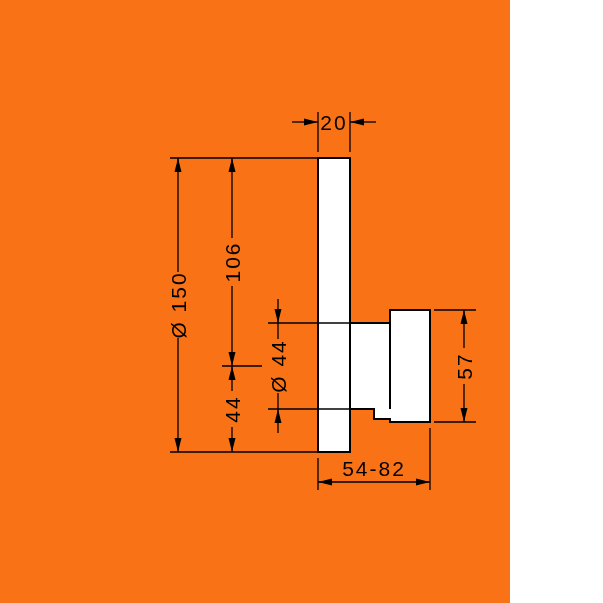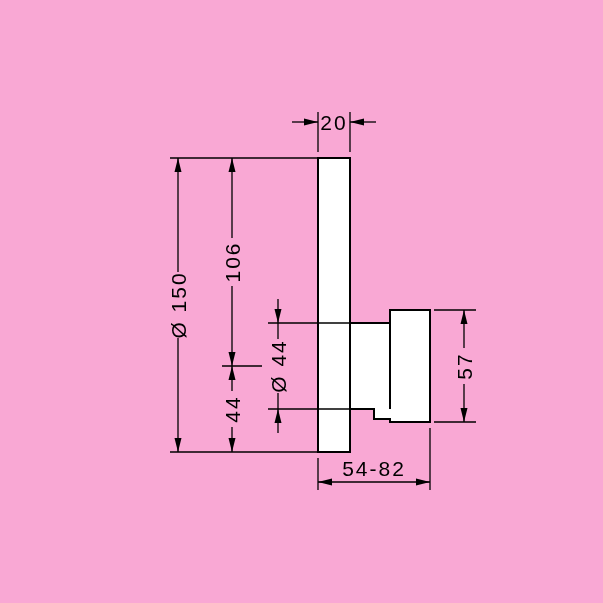--- a/index.html
+++ b/index.html
@@ -5,23 +5,23 @@
   html, body {
     margin: 0;
     padding: 0;
     width: 603px;
     height: 603px;
     background: #ffffff;
     font-family: "Liberation Sans", sans-serif;
   }
   .stage {
     position: relative;
-    width: 603px;
+    width: 510px;
     height: 603px;
-    background: #f9a8d4;
+    background: #f97316;
     overflow: hidden;
     text-align: right;
   }
   svg text {
     font-family: "Liberation Sans", sans-serif;
     font-size: 21px;
     letter-spacing: 2px;
     fill: #000000;
   }
   .objline { stroke: #000000; stroke-width: 2; fill: #ffffff; }

